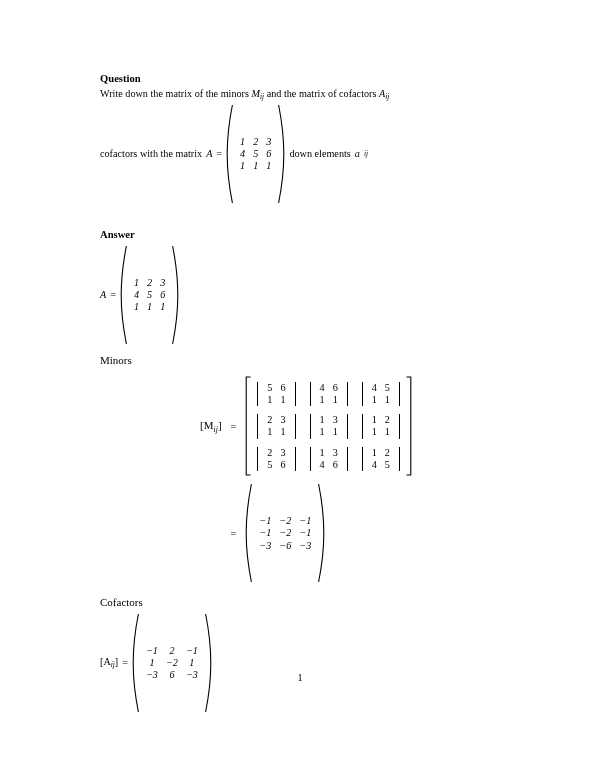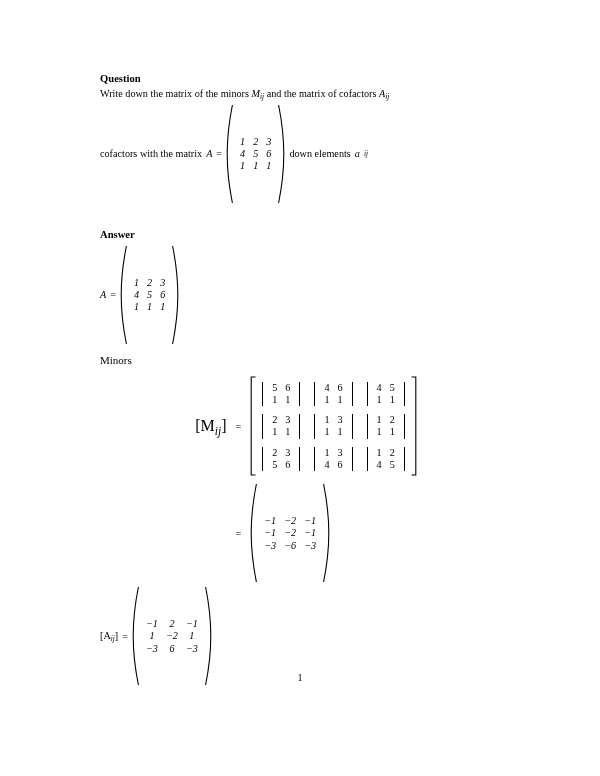--- a/index.html
+++ b/index.html
@@ -101,21 +101,21 @@
     margin-top: 9px;
   }
   .eqtable {
     display: grid;
     grid-template-columns: auto auto auto;
     align-items: center;
     column-gap: 9px;
     row-gap: 7px;
   }
   .eqlabel {
-    font-size: 16px;
+    font-size: 11px;
     text-align: right;
     white-space: nowrap;
   }
   .eqsign { font-size: 10.2px; }
   .detrows {
     display: flex;
     flex-direction: column;
     gap: 8px;
   }
   .detrow {
@@ -362,20 +362,21 @@
           <span class="paren">
             <svg viewBox="0 0 7 100" preserveAspectRatio="none">
                 <path d="M0.6 1 C4.4 20, 5.8 42, 5.8 50 C5.8 58, 4.4 80, 0.6 99" fill="none" stroke="#000" stroke-width="1.1"></path>
               </svg>
           </span>
         </div>
 
       </div>
     </div>
 
+    <div class="section-label" style="margin-top:12px;">Cofactors</div>
 
     <div class="aeq">
       <span>
         <span>[A</span><span class="sub">ij</span><span>]</span>
       </span>
       <span>=</span>
       <span class="matrix">
         <span class="paren">
           <svg viewBox="0 0 7 100" preserveAspectRatio="none">
               <path d="M6.4 1 C2.6 20, 1.2 42, 1.2 50 C1.2 58, 2.6 80, 6.4 99" fill="none" stroke="#000" stroke-width="1.1"></path>

